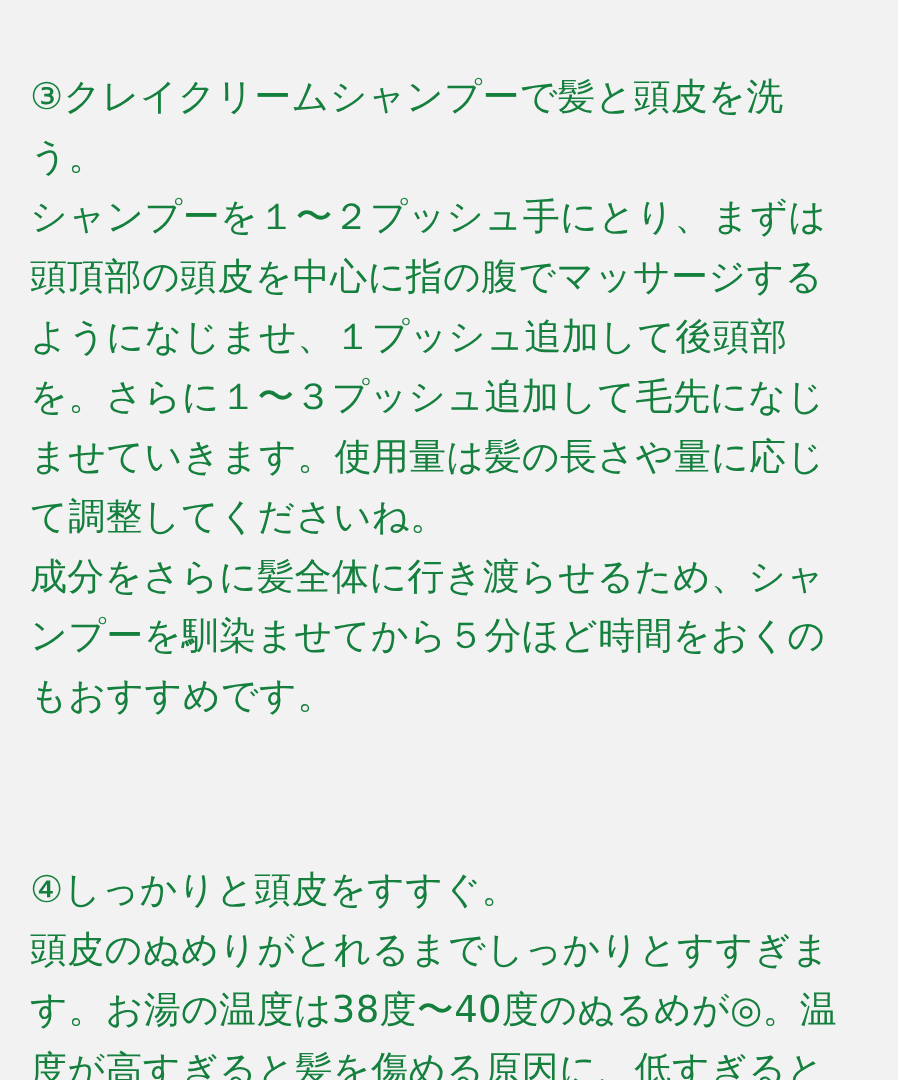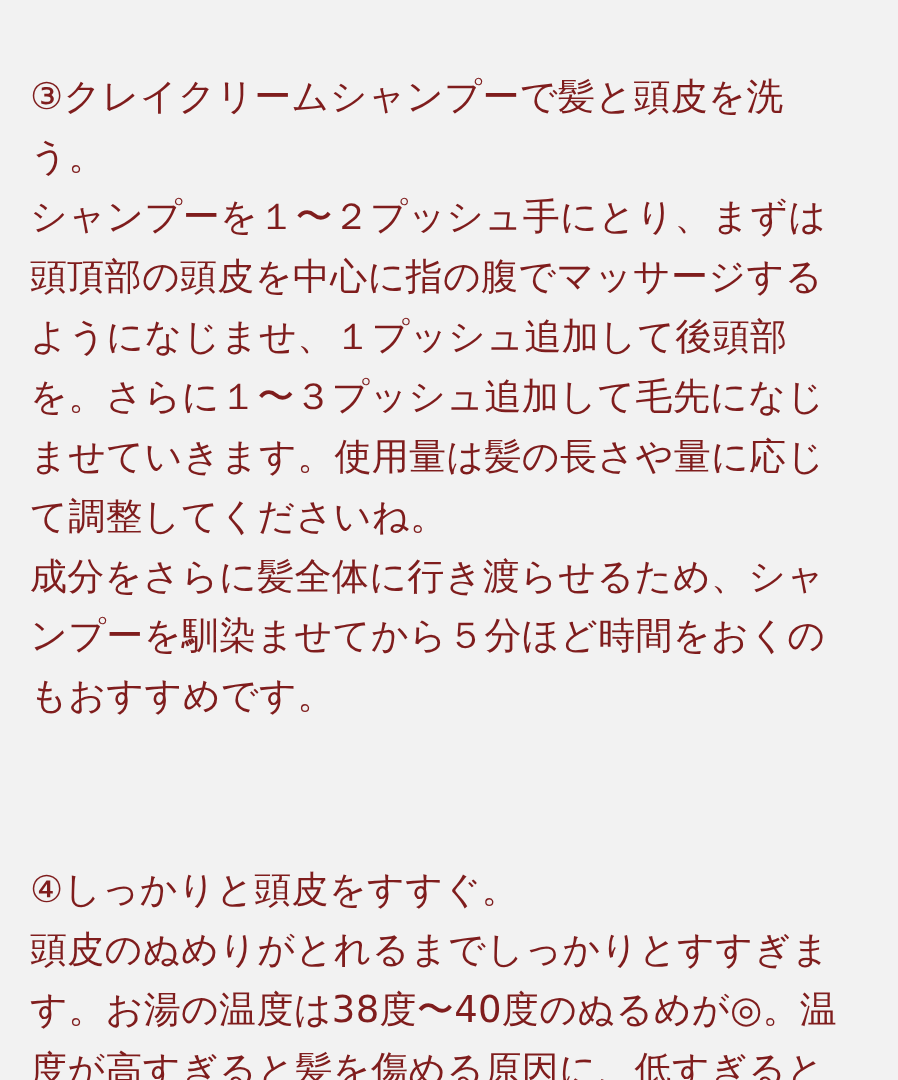--- a/index.html
+++ b/index.html
@@ -14,21 +14,21 @@
     font-family: "DejaVu Sans", "Liberation Sans", sans-serif;
   }
   .page {
     box-sizing: border-box;
     width: 898px;
     height: 1080px;
     background: #f2f2f2;
     padding: 30px 48px 0 30px;
   }
   .block {
-    color: #7f1d1d;
+    color: #15803d;
     font-size: 37px;
     line-height: 1.62;
     letter-spacing: 0.3px;
     font-weight: 400;
     text-align: left;
     white-space: pre-wrap;
     word-break: break-all;
   }
   .spacer {
     height: 60px;

